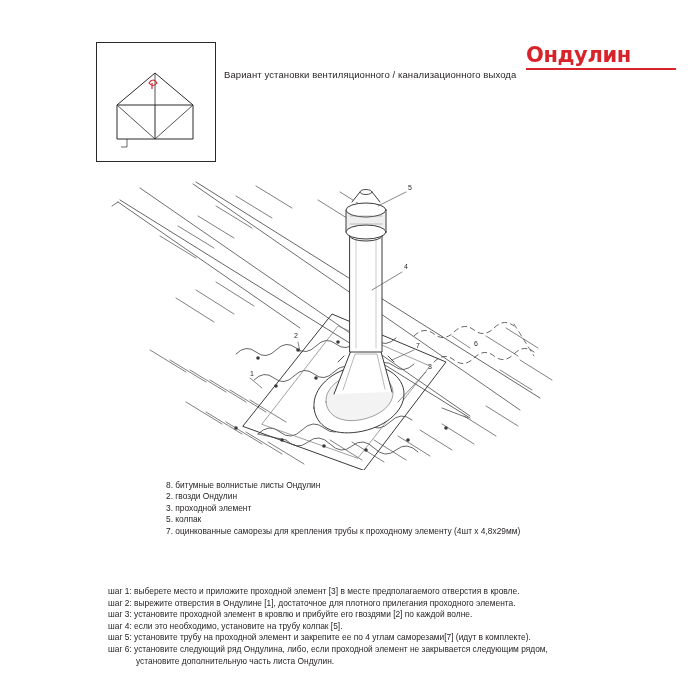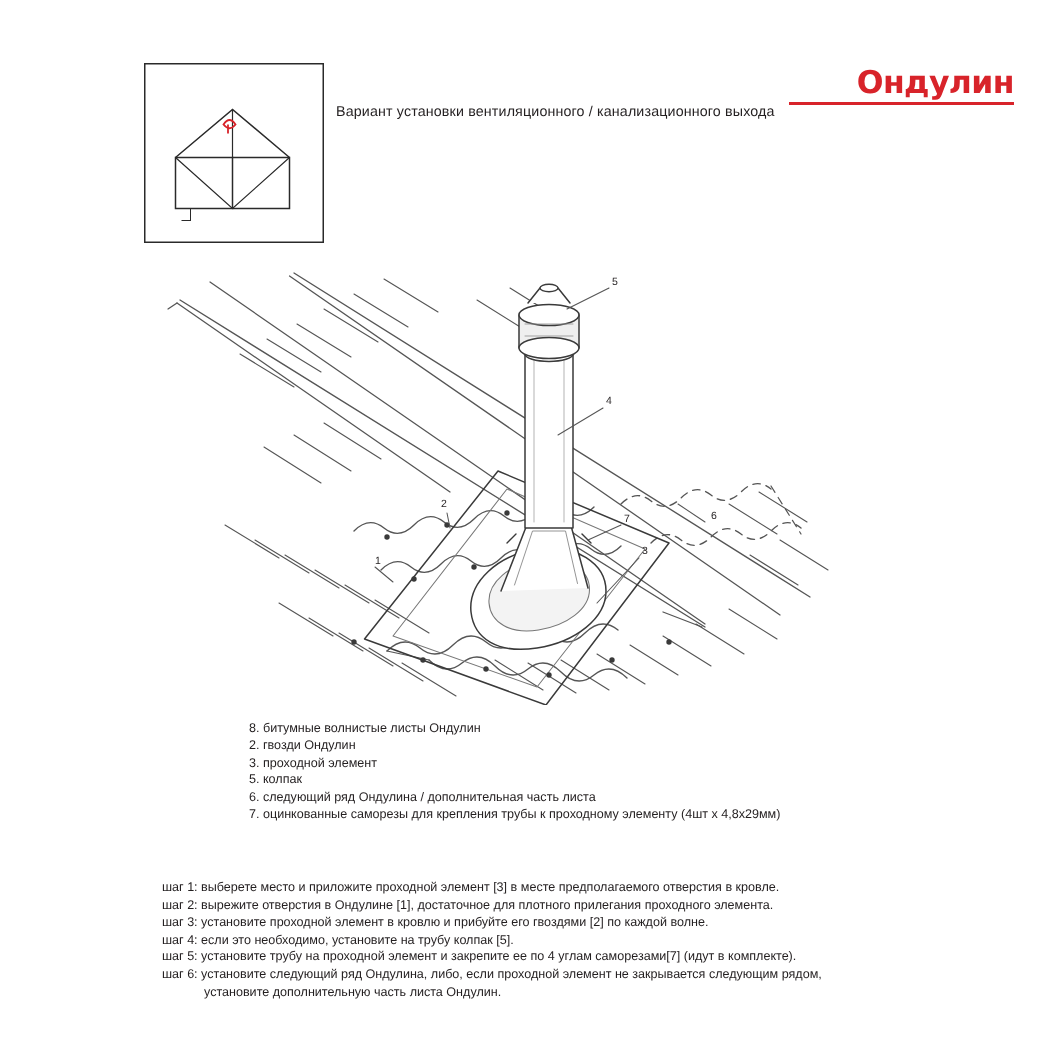--- a/index.html
+++ b/index.html
@@ -40,21 +40,20 @@
     font-size: 9.5px;
     line-height: 13px;
     color: #231f20;
     letter-spacing: 0.1px;
   }
   .brand {
     position: absolute;
     right: 24px;
     top: 44px;
     width: 150px;
-    text-align: right;
   }
   .brand-word {
     font-family: "DejaVu Sans", sans-serif;
     font-size: 21px;
     font-weight: bold;
     color: #d8232a;
     letter-spacing: -0.4px;
     line-height: 22px;
     white-space: nowrap;
   }
@@ -290,21 +289,20 @@
         <text class="lbl" x="416" y="208">7</text>
       </g>
     </svg>
   </div>
 
   <div class="legend">
     <div>8. битумные волнистые листы Ондулин</div>
     <div>2. гвозди Ондулин</div>
     <div>3. проходной элемент</div>
     <div>5. колпак</div>
-    <div>6. следующий ряд Ондулина / дополнительная часть листа</div>
     <div>7. оцинкованные саморезы для крепления трубы к проходному элементу (4шт х 4,8х29мм)</div>
   </div>
 
   <div class="steps">
     <div>шаг 1: выберете место и приложите проходной элемент [3] в месте предполагаемого отверстия в кровле.</div>
     <div>шаг 2: вырежите отверстия в Ондулине [1], достаточное для плотного прилегания проходного элемента.</div>
     <div>шаг 3: установите проходной элемент в кровлю и прибуйте его гвоздями [2] по каждой волне.</div>
     <div>шаг 4: если это необходимо, установите на трубу колпак  [5].</div>
     <div>шаг 5: установите трубу на проходной элемент и закрепите ее по 4 углам саморезами[7] (идут в комплекте).</div>
     <div>шаг 6: установите следующий ряд Ондулина, либо, если проходной элемент не закрывается следующим рядом,</div>

